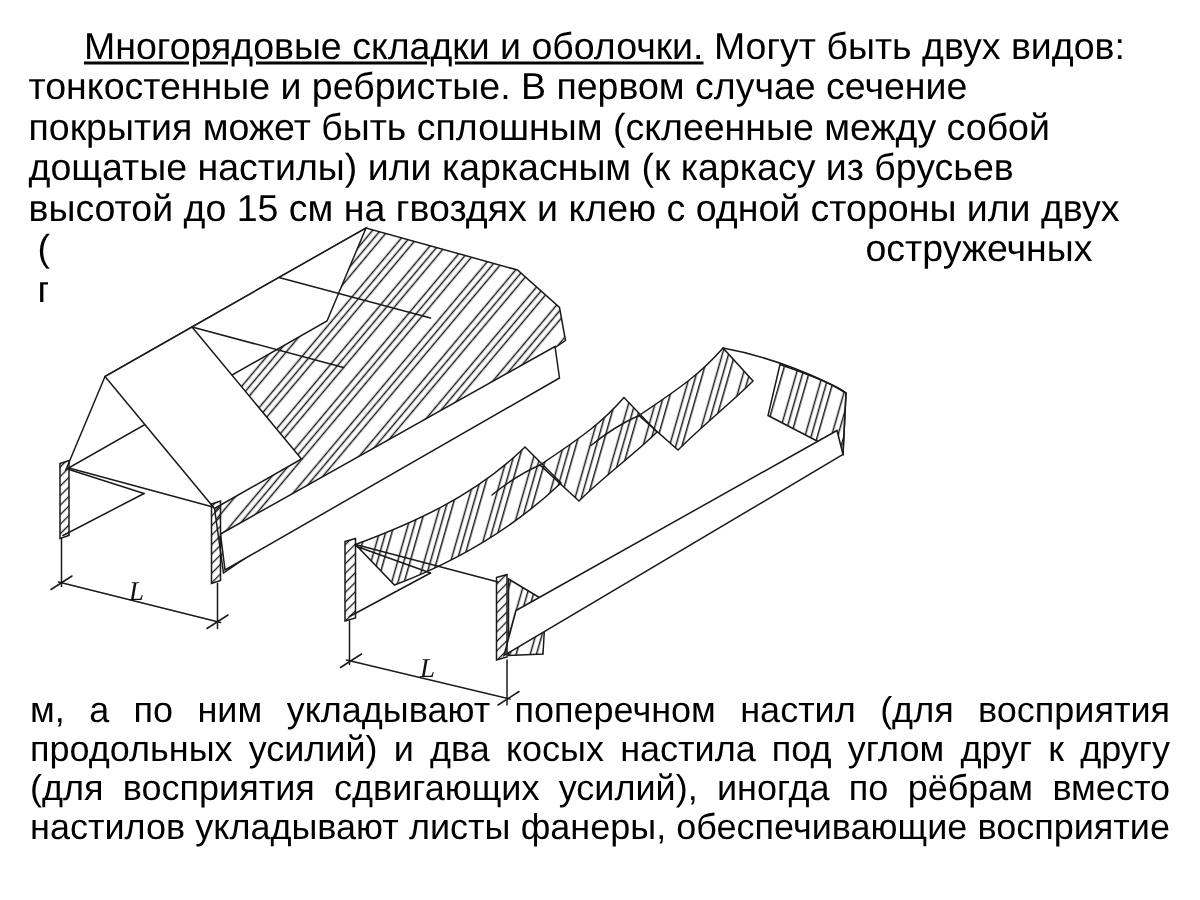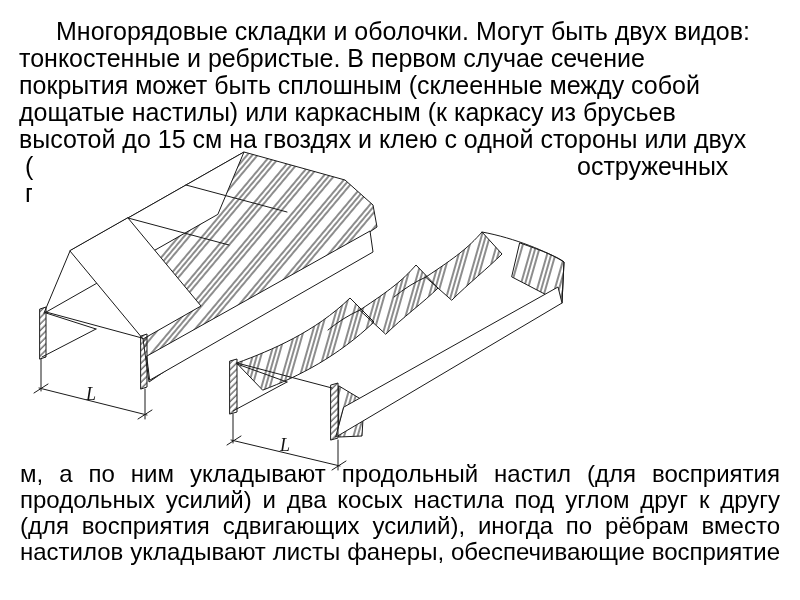--- a/index.html
+++ b/index.html
@@ -7,21 +7,21 @@
     position:relative;width:800px;height:600px;background:#ffffff;overflow:hidden;
     font-family:"Liberation Sans","DejaVu Sans",sans-serif;color:#000;
   }
   
   #para1{
     position:absolute;left:19px;top:18px;width:770px;
     font-size:25px;line-height:27px;white-space:nowrap;
   }
   #para1 .indent{display:inline-block;width:37px;}
   #para1 .tline{white-space:nowrap;}
-  .u{}
+  .u{text-decoration:underline;}
   
   .frag{position:absolute;font-size:25px;line-height:27px;}
   #frag-paren{left:25px;top:153px;}
   #frag-word{left:577px;top:153px;text-align:right;}
   #frag-clip{left:25px;top:180px;width:7px;height:22px;overflow:hidden;display:block;}
   
   #para2{
     position:absolute;left:20px;top:461px;width:760px;
     font-size:24px;line-height:26px;text-align:justify;
   }
@@ -127,20 +127,20 @@
         <path d="M338,440 L338,470"></path>
         <path d="M231,440 L340,466"></path>
         <path d="M227,445 L241,436"></path>
         <path d="M332,470 L346,461"></path>
         <text class="dimlabel" x="280" y="451" stroke="none">L</text>
       </g>
     </g>
   </svg>
 
   <div id="para2">
-    <div class="jline">м, а по ним укладывают продольный настил (для восприятия</div>
+    <div class="jline">м, а по ним укладывают поперечном настил (для восприятия</div>
     <div class="jline">продольных усилий) и два косых настила под углом друг к другу</div>
     <div class="jline">(для восприятия сдвигающих усилий), иногда по рёбрам вместо</div>
     <div class="jline">настилов укладывают листы фанеры, обеспечивающие восприятие</div>
 
   </div>
 
 </div>
 
 </body></html>

